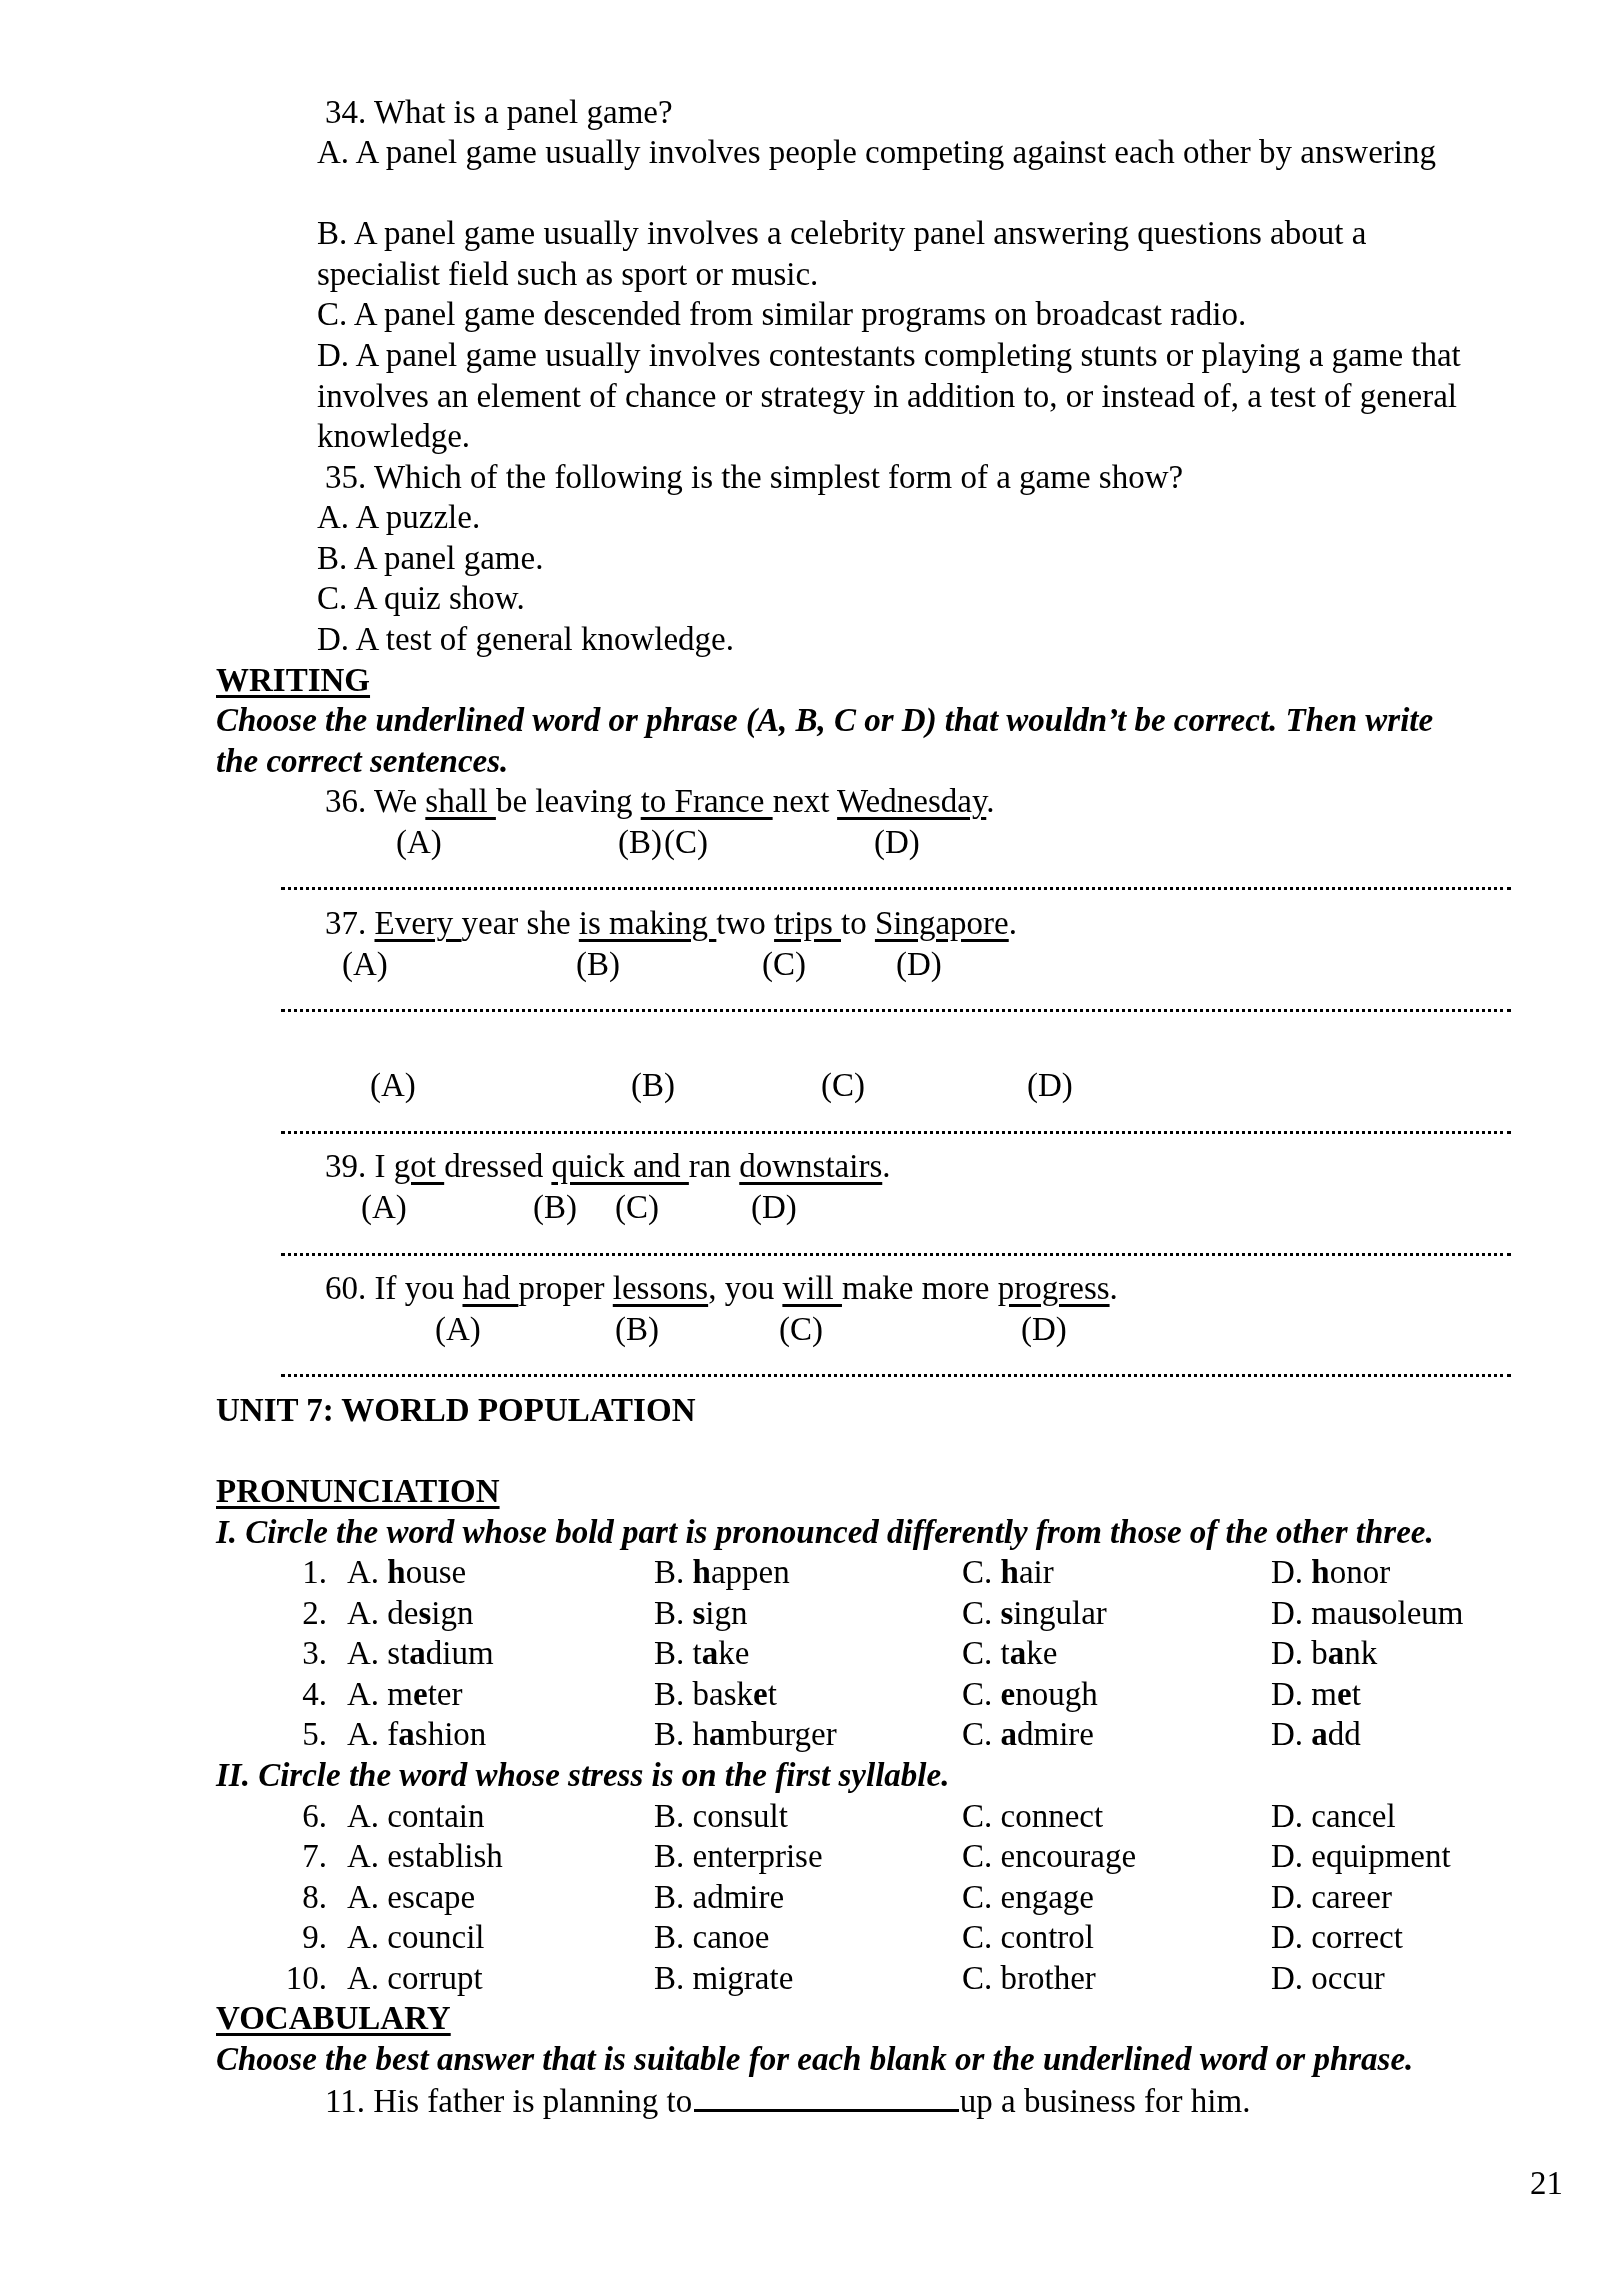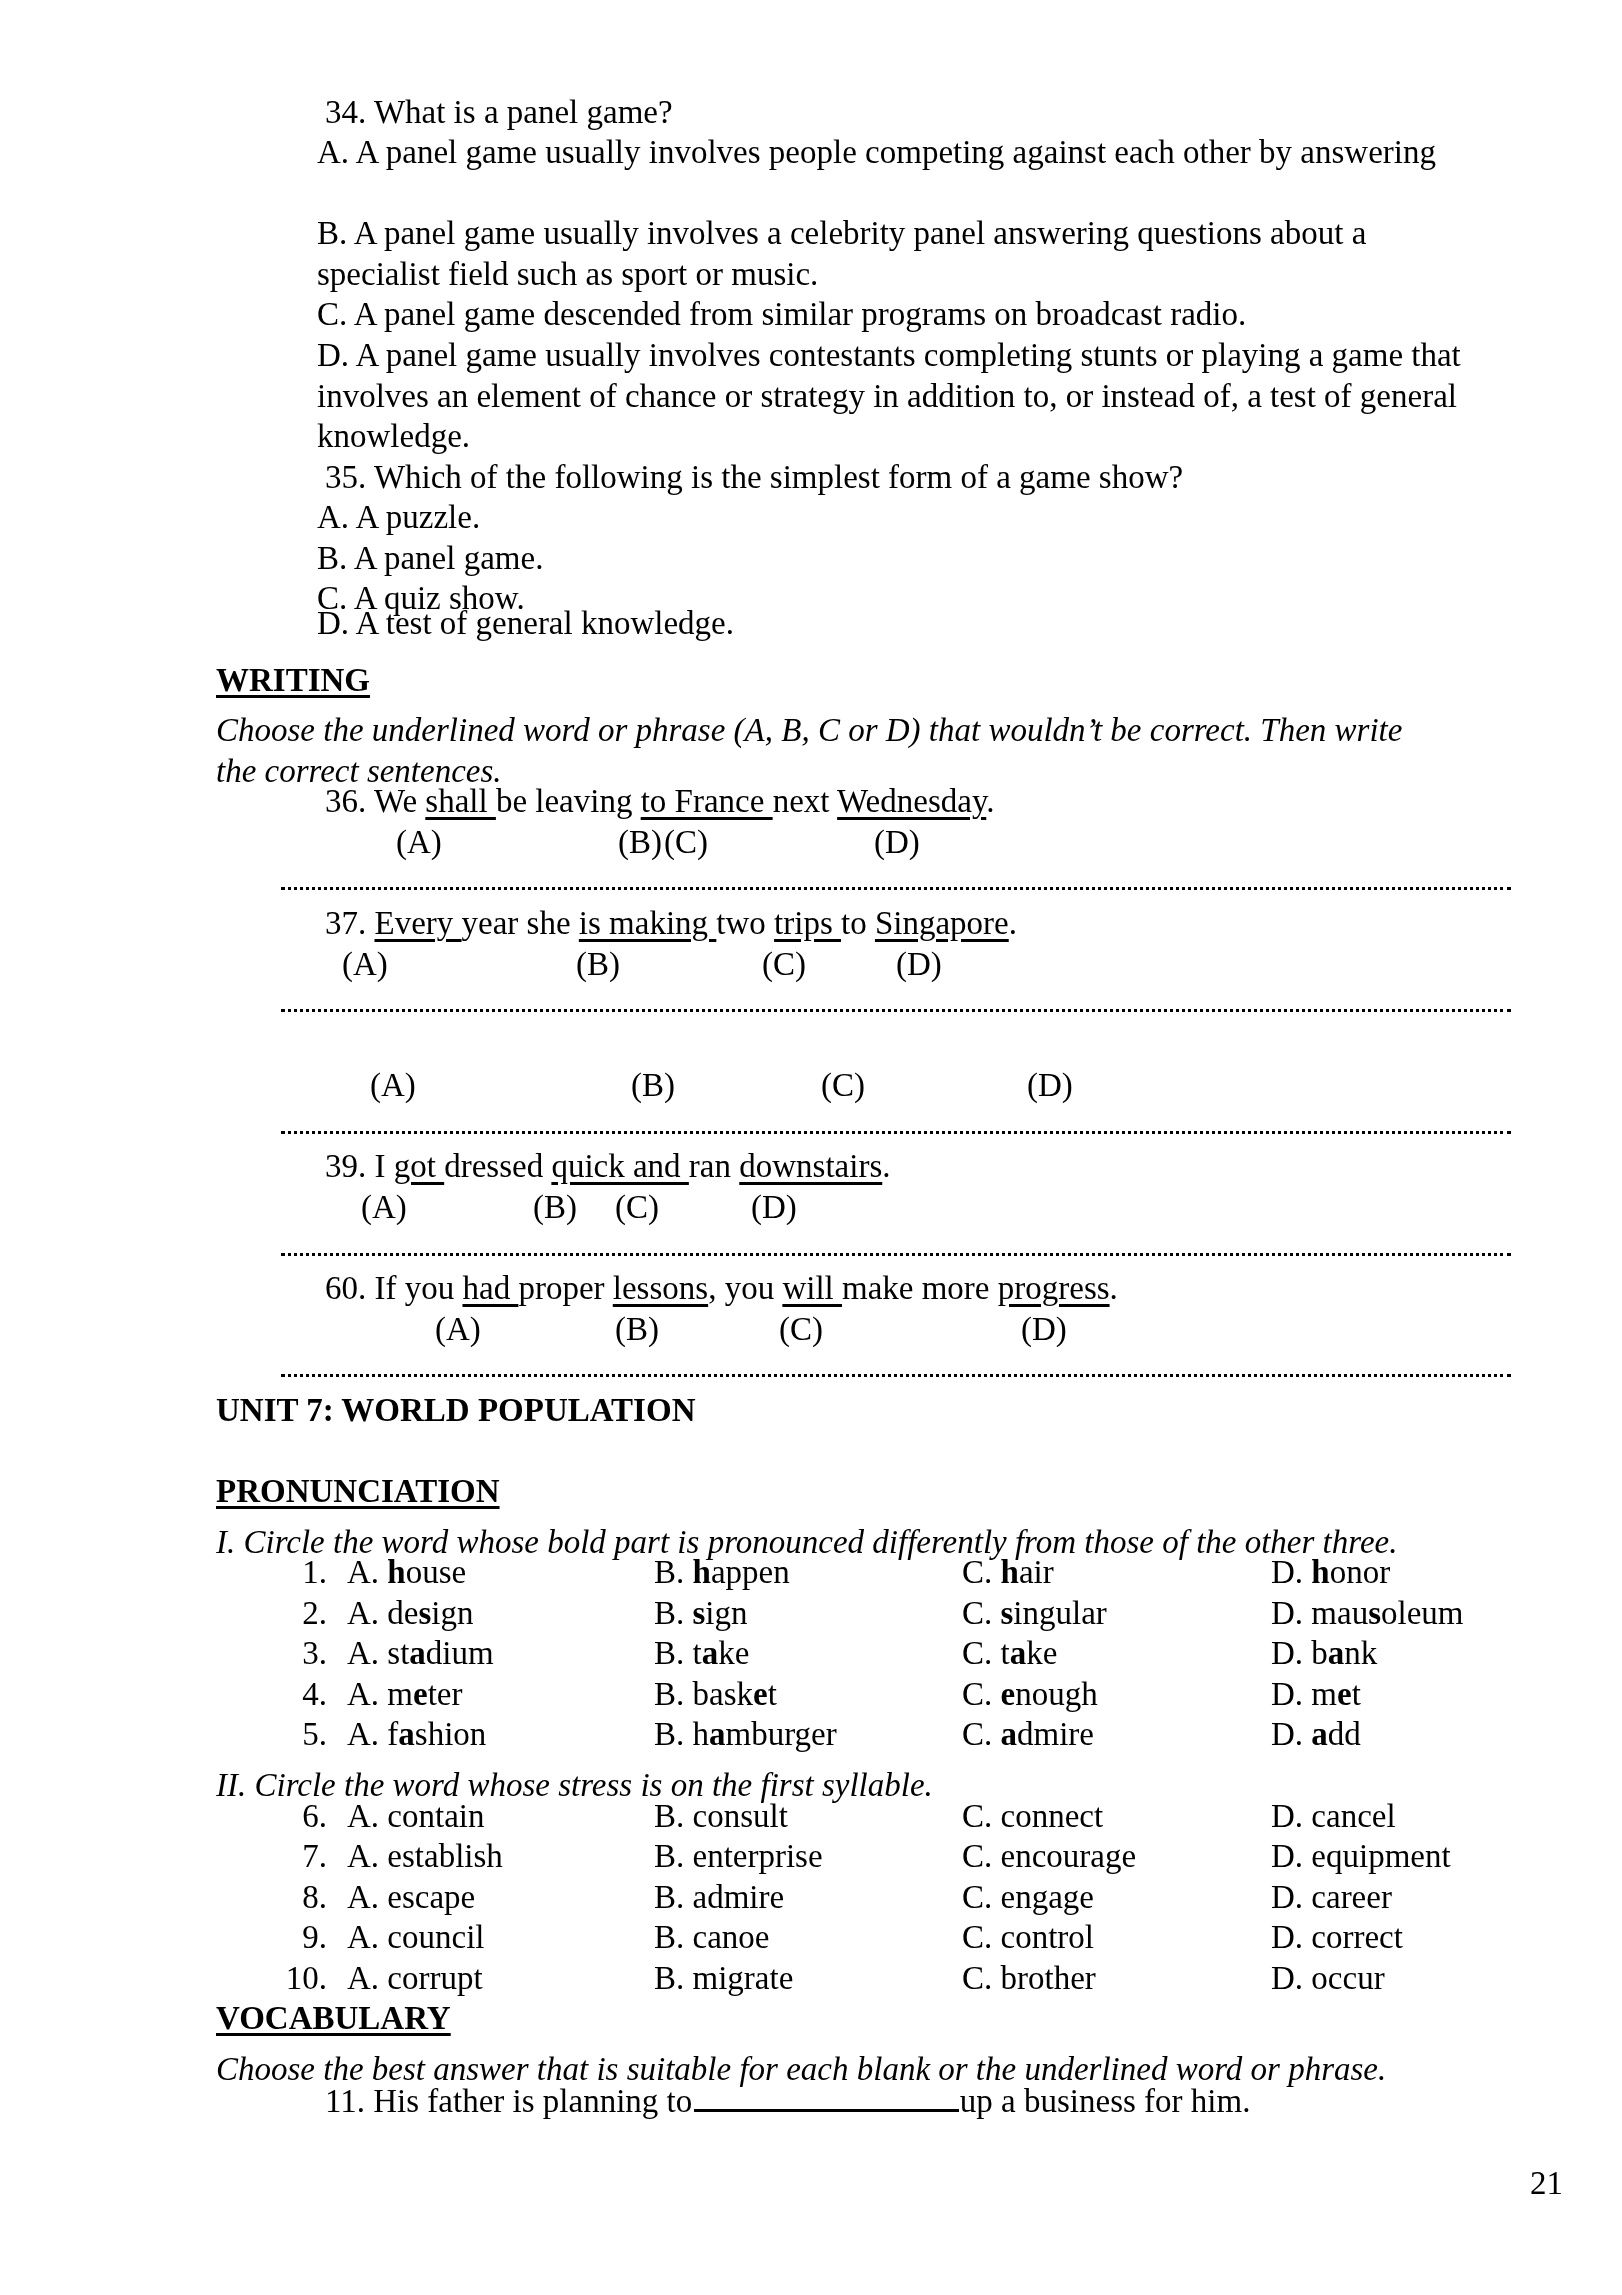--- a/index.html
+++ b/index.html
@@ -8,21 +8,21 @@
     font-family: "Liberation Serif", "DejaVu Serif", serif;
     color: #000; font-size: 33px; line-height: 41px;
   }
   .page { position: absolute; left: 0; top: 0; width: 1622px; height: 2295px; }
   .line { position: absolute; white-space: nowrap; }
   .q { left: 281px; margin-left: 44px; }
   .opt { left: 317px; }
   .sec { left: 216px; }
   .hdr { font-weight: bold; }
   .ul-hdr { font-weight: bold; text-decoration: underline; text-decoration-thickness: 3.3px; text-underline-offset: 3.9px; }
-  .instr { font-weight: normal; font-style: italic; margin-top: 10px; }
+  .instr { font-weight: bold; font-style: italic; }
   .u { text-decoration: underline; text-decoration-thickness: 2.6px; text-underline-offset: 5.2px; }
   .letters { position: absolute; white-space: nowrap; }
   .letters span { position: absolute; top: 0; }
   .dots { position: absolute; left: 281px; width: 1230px; height: 3.9px; overflow: hidden;
           border-bottom: 3.3px dotted #000; }
   .grid-row { position: absolute; left: 0; width: 1622px; height: 41px; }
   .grid-row .num { position: absolute; width: 59px; text-align: right; left: 268px; }
   .grid-row .c { position: absolute; }
   .grid-row .ca { left: 347px; } .grid-row .cb { left: 654px; }
   .grid-row .cc { left: 962px; } .grid-row .cd { left: 1271px; }
@@ -41,21 +41,21 @@
   <div class="line opt" style="top:254px">specialist field such as sport or music.</div>
   <div class="line opt" style="top:294px">C. A panel game descended from similar programs on broadcast radio.</div>
   <div class="line opt" style="top:335px">D. A panel game usually involves contestants completing stunts or playing a game that</div>
   <div class="line opt" style="top:376px">involves an element of chance or strategy in addition to, or instead of, a test of general</div>
   <div class="line opt" style="top:416px">knowledge.</div>
 
   <div class="line q" style="top:457px">35. Which of the following is the simplest form of a game show?</div>
   <div class="line opt" style="top:497px">A. A puzzle.</div>
   <div class="line opt" style="top:538px">B. A panel game.</div>
   <div class="line opt" style="top:578px">C. A quiz show.</div>
-  <div class="line opt" style="top:603px">D. A test of general knowledge.</div>
+  <div class="line opt" style="top:619px">D. A test of general knowledge.</div>
 
   <div class="line sec ul-hdr" style="top:660px">WRITING</div>
   <div class="line sec instr" style="top:700px">Choose the underlined word or phrase (A, B, C or D) that wouldn’t be correct. Then write</div>
   <div class="line sec instr" style="top:741px">the correct sentences.</div>
 
   <div class="line q sentence" style="top:781px"><span>36. </span><span>We </span><span class="u">shall </span><span>be leaving </span><span class="u">to France </span><span>next </span><span class="u">Wednesday</span><span>.</span></div>
   <div class="letters" style="top:822px; left:0">
       <span style="left: 396px;">(A)</span>
       <span style="left: 618px;">(B)</span>
       <span style="left: 664px;">(C)</span>

